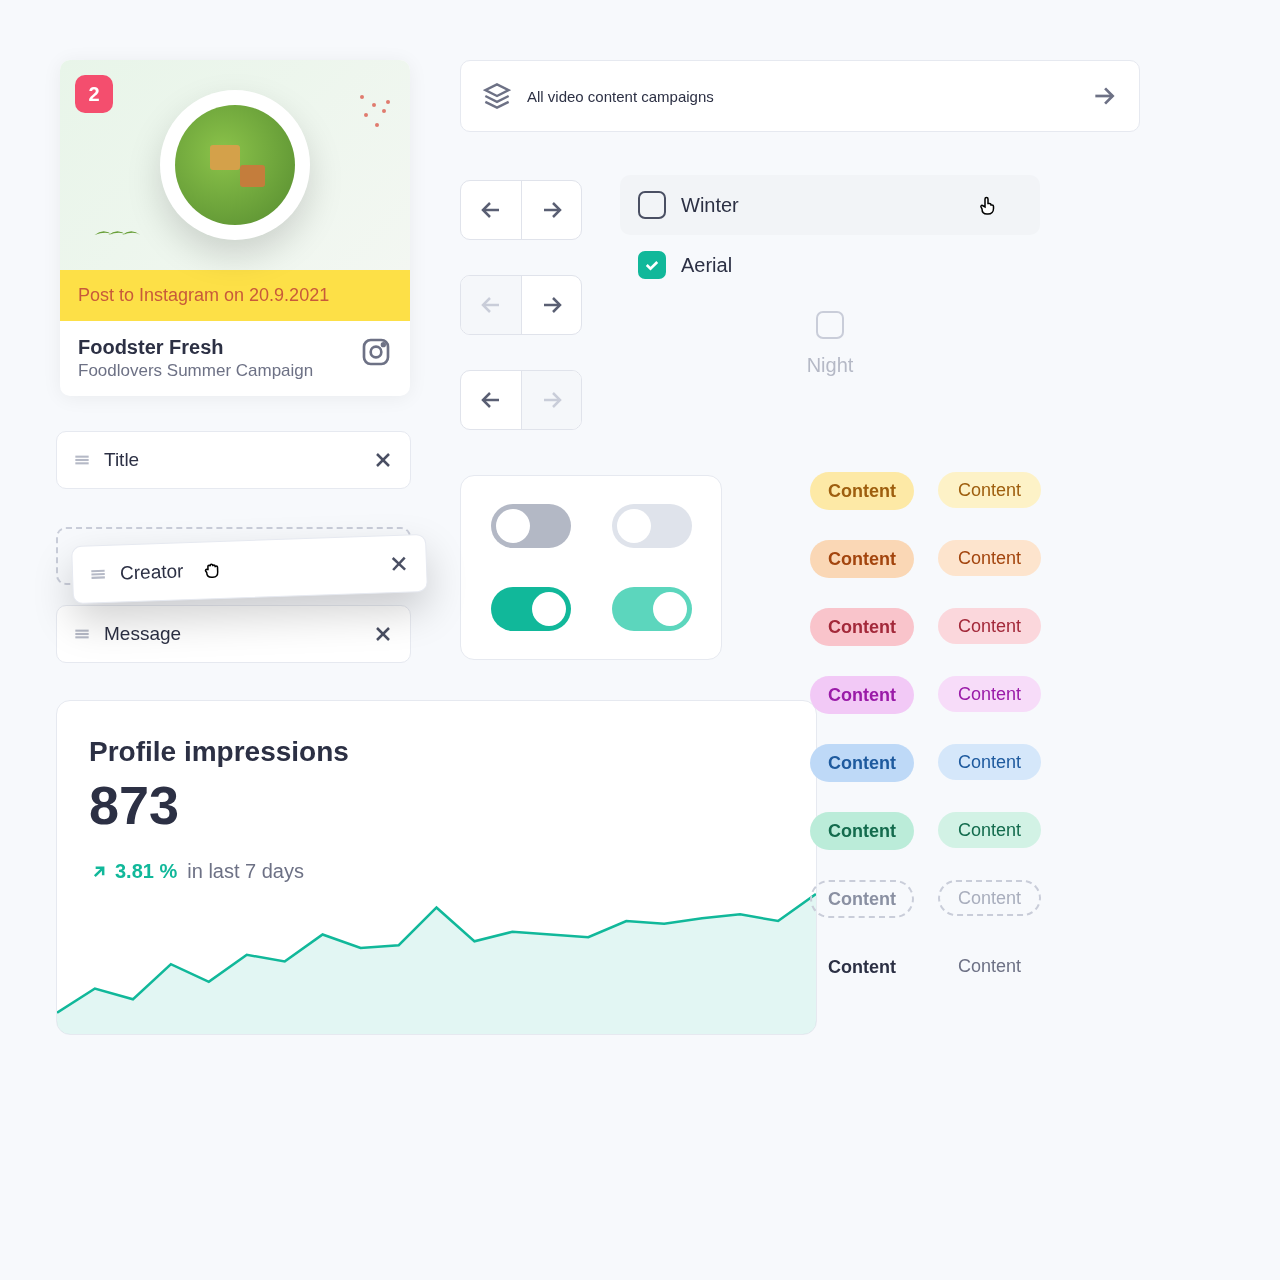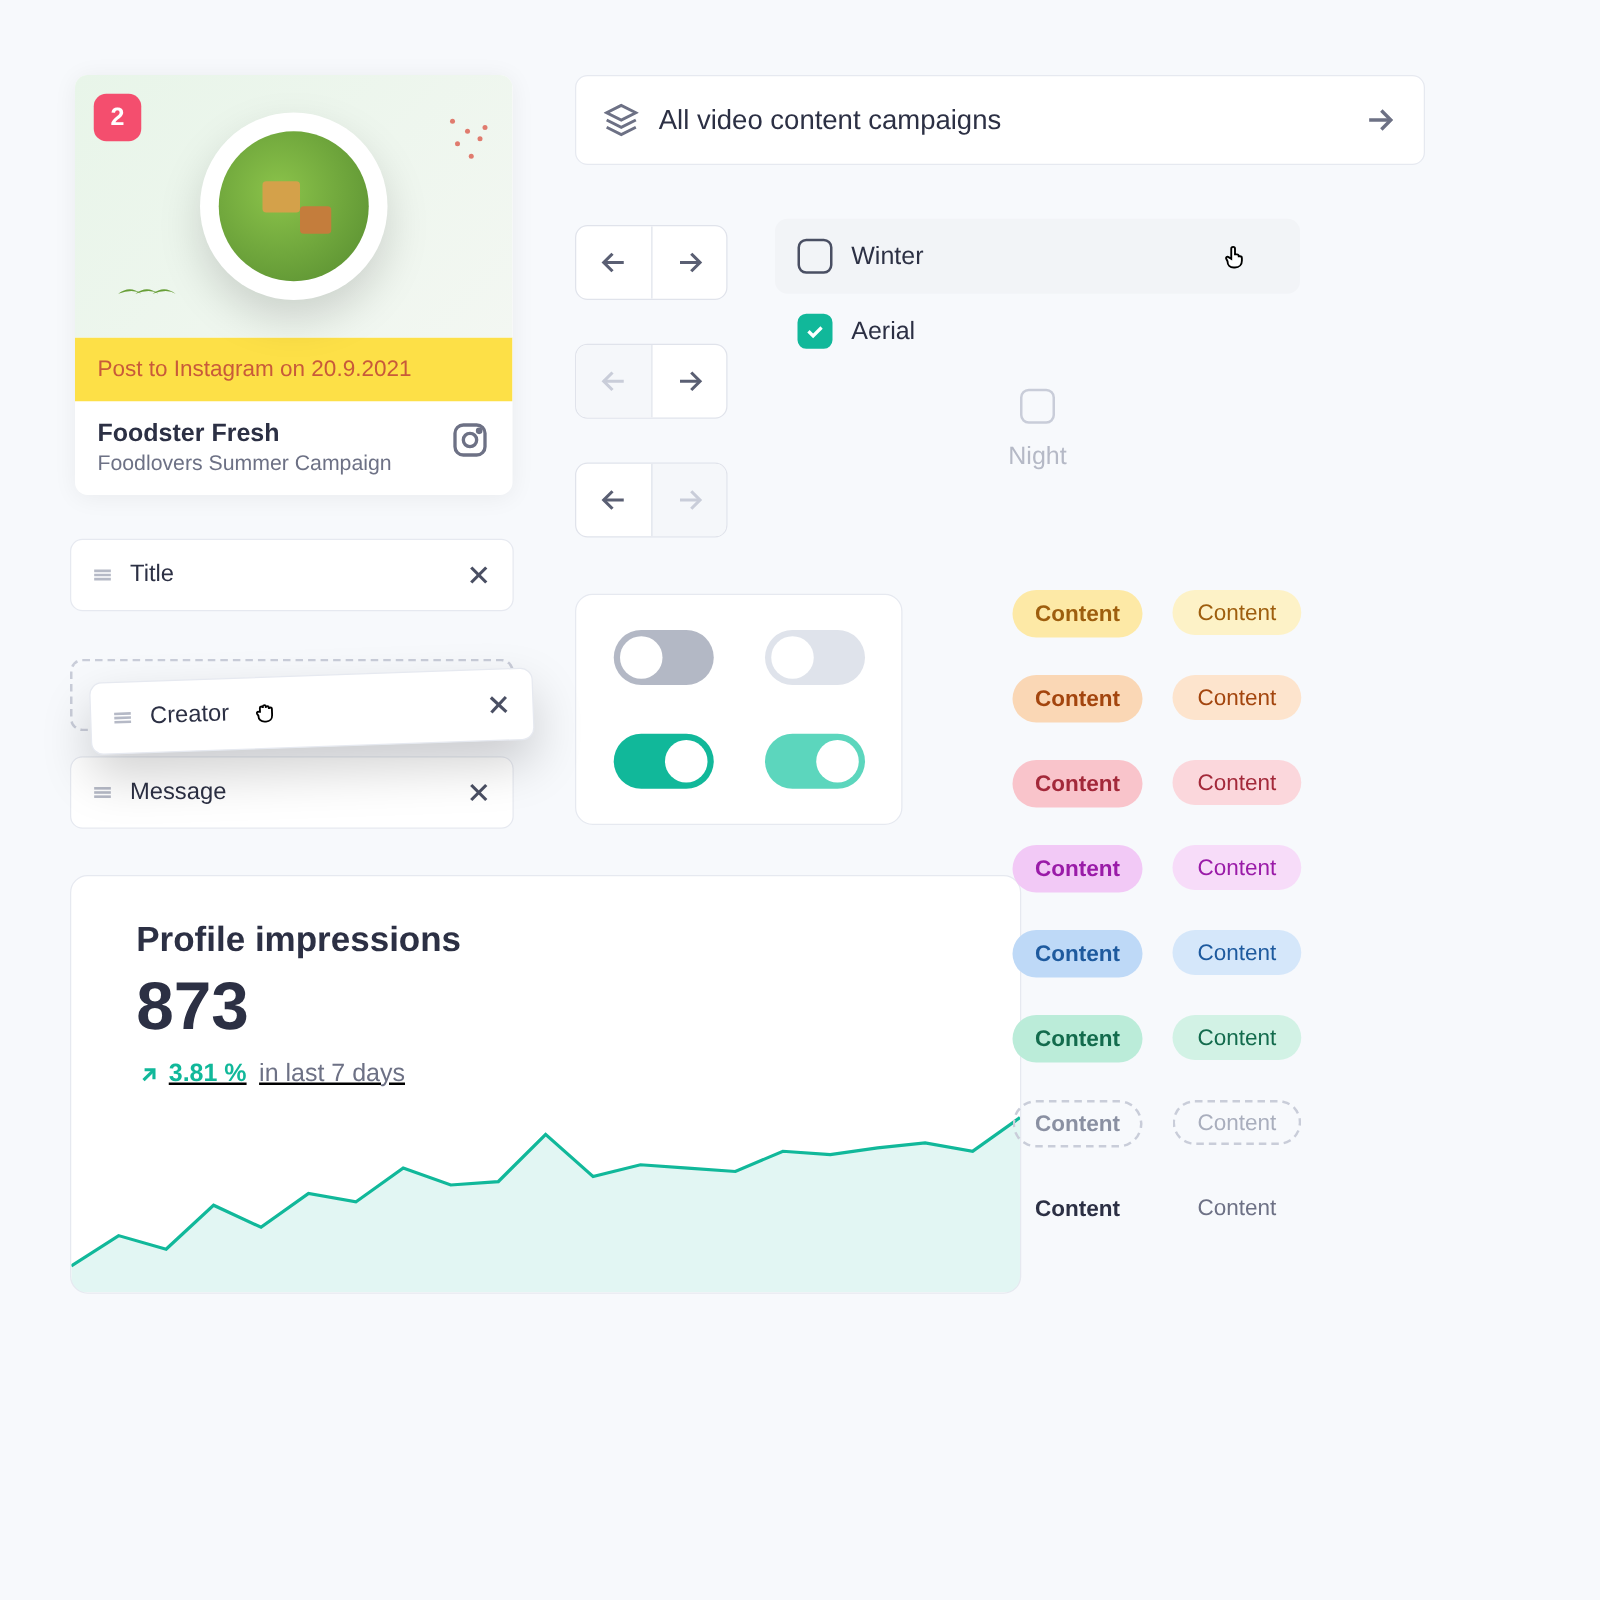--- a/index.html
+++ b/index.html
@@ -149,21 +149,21 @@
   display: flex;
   align-items: center;
   gap: 16px;
 }
 .layers-icon {
   width: 28px;
   height: 28px;
   color: #6d7185;
 }
 .campaign-bar span {
-  font-size: 22px;
+  font-size: 15px;
   color: #2c3044;
 }
 .arrow-icon {
   width: 26px;
   height: 26px;
   color: #6d7185;
 }
 
 
 .nav-group {
@@ -332,41 +332,40 @@
 
 .stat-card {
   position: absolute;
   left: 56px;
   top: 700px;
   width: 761px;
   height: 335px;
   background: #fff;
   border: 1px solid #e6e9f0;
   border-radius: 14px;
-  padding: 35px 52px;
+  padding: 35px 32px;
   overflow: hidden;
 }
 .stat-title {
   font-size: 28px;
   font-weight: 700;
   color: #2c3044;
 }
 .stat-value {
   font-size: 54px;
   font-weight: 700;
   color: #2c3044;
   margin-top: 6px;
 }
 .stat-meta {
   display: flex;
   align-items: center;
   gap: 10px;
-  margin-top: 12px;
+  margin-top: 24px;
   font-size: 20px;
-  text-decoration: underline;
 }
 .stat-trend {
   color: #11b89a;
   font-weight: 700;
   display: flex;
   align-items: center;
   gap: 6px;
 }
 .stat-period {
   color: #6d7185;

